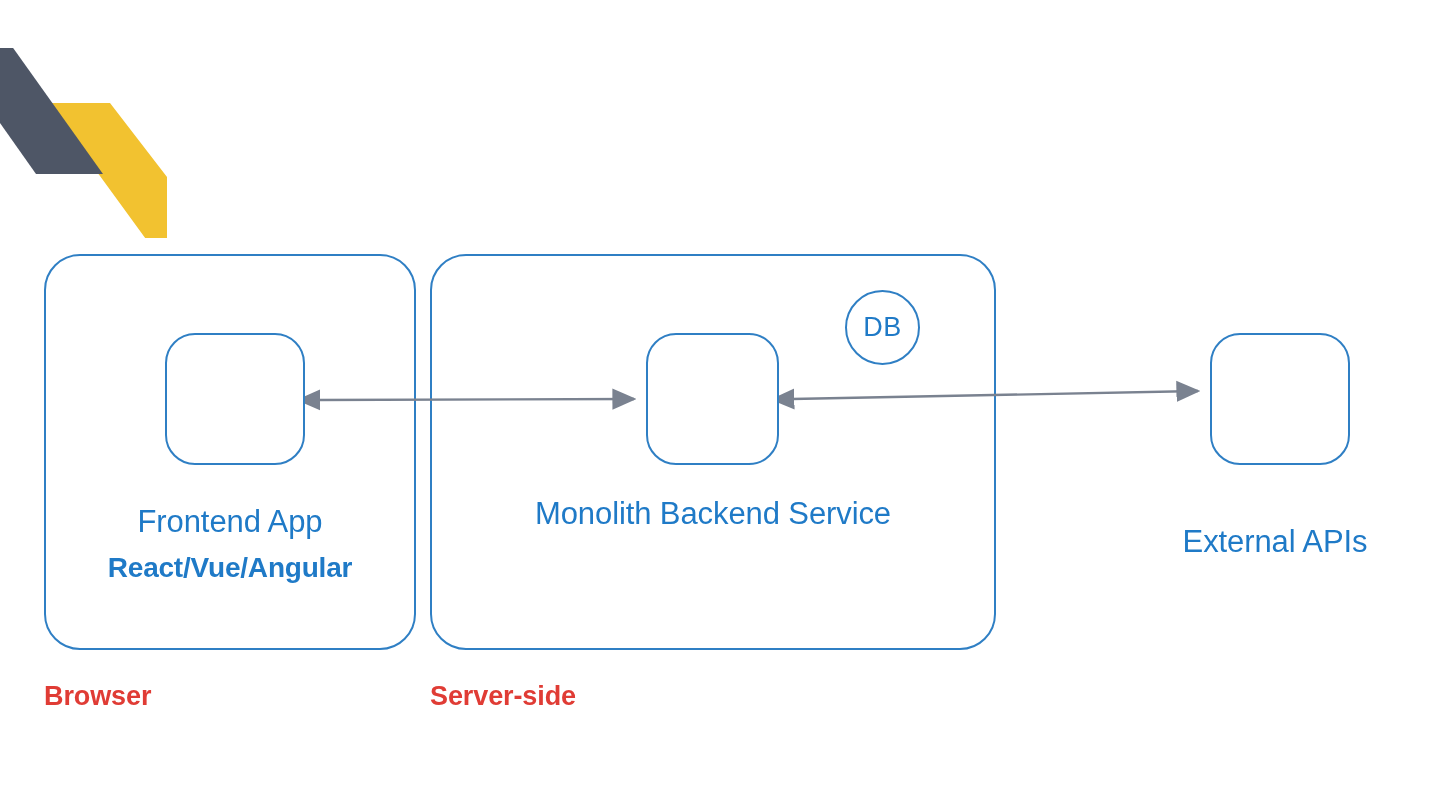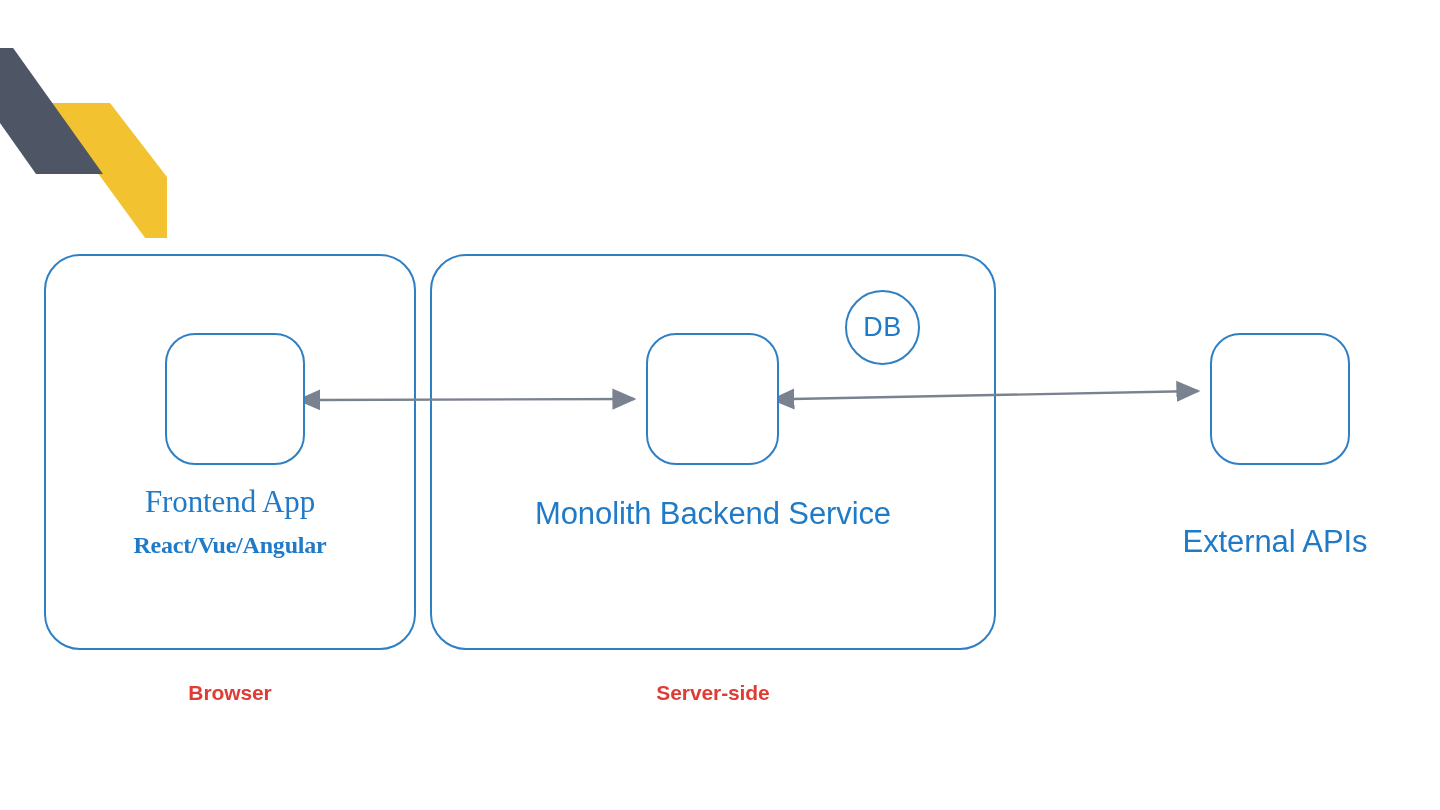--- a/index.html
+++ b/index.html
@@ -114,35 +114,34 @@
     line-height: 1.15;
   }
   .node-caption .cap-title {
     display: block;
     font-size: 31px;
     font-weight: 400;
     letter-spacing: -0.1px;
   }
   .node-caption .cap-sub {
     display: block;
-    font-size: 24px;
+    font-size: 28px;
     font-weight: bold;
     margin-top: 12px;
     letter-spacing: -0.2px;
   }
-  #caption-frontend { left: 44px;  top: 484px; width: 372px; font-family: Liberation Serif, serif; }
+  #caption-frontend { left: 44px;  top: 504px; width: 372px; }
   #caption-backend  { left: 430px; top: 496px; width: 566px; }
   #caption-external { left: 1130px; top: 524px; width: 290px; }
 
   
   .zone-label {
     position: absolute;
-    text-align: center;
     color: #e03c35;
-    font-size: 21px;
+    font-size: 27px;
     font-weight: bold;
     white-space: nowrap;
     letter-spacing: -0.1px;
   }
   #zone-browser { left: 44px;  top: 681px; width: 372px; }
   #zone-server  { left: 430px; top: 681px; width: 566px; }
 
   
   #arrow-layer {
     position: absolute;

